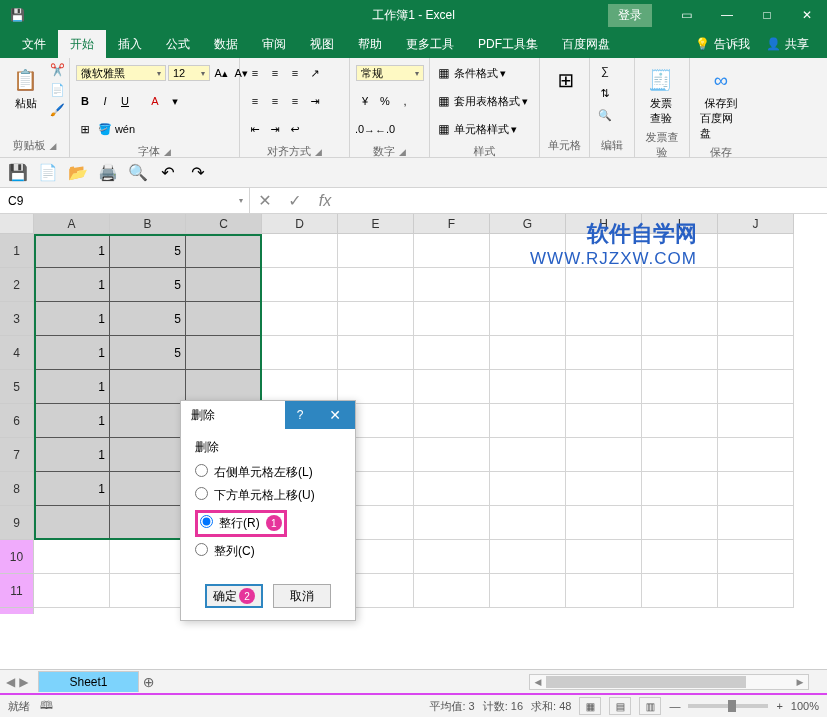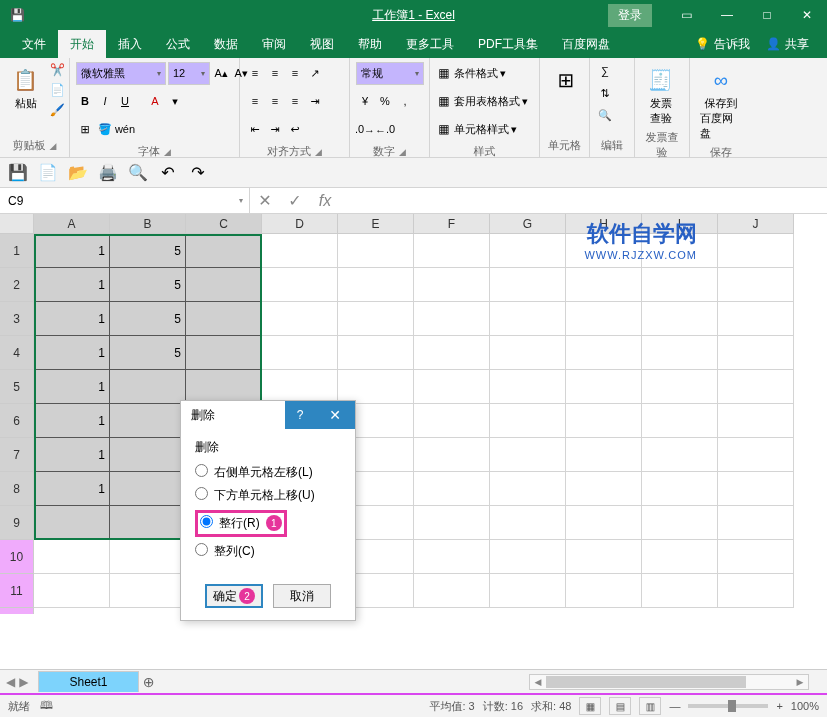--- a/index.html
+++ b/index.html
@@ -1,21 +1,21 @@
 <!DOCTYPE html>
 <html><head>
 <meta charset="utf-8">
 <style>
 * { margin: 0; padding: 0; box-sizing: border-box; font-family: "Microsoft YaHei", sans-serif; }
 body { background: #fff; width: 827px; height: 717px; overflow: hidden; position: relative; }
 
 
 .titlebar { height: 30px; background: #0f7b46; display: flex; align-items: center; color: #fff; font-size: 12px; position: relative; }
 .titlebar .save-icon { padding: 0 10px; }
-.titlebar .title { position: absolute; left: 50%; transform: translateX(-50%); text-decoration: underline; }
+.titlebar .title { position: absolute; left: 50%; transform: translateX(-50%); }
 .titlebar .right-controls { position: absolute; right: 0; display: flex; align-items: center; text-align: right; }
 .titlebar .login-btn { background: #5fa879; padding: 3px 10px; margin-right: 15px; font-size: 12px; }
 .win-btn { width: 40px; height: 30px; display: flex; align-items: center; justify-content: center; }
 
 
 .menubar { height: 28px; background: #0f7b46; display: flex; align-items: center; padding-left: 10px; font-size: 12px; }
 .menu-item { color: #fff; padding: 6px 12px; cursor: pointer; }
 .menu-item.active { background: #f3f3f3; color: #0f7b46; }
 .menu-right { margin-left: auto; display: flex; align-items: center; padding-right: 10px; }
 .tell-me { color: #fff; padding: 4px 8px; display: flex; align-items: center; gap: 4px; }
@@ -23,21 +23,21 @@
 
 .ribbon { height: 100px; background: #f3f3f3; border-bottom: 1px solid #d4d4d4; display: flex; font-size: 11px; }
 .ribbon-group { border-right: 1px solid #d4d4d4; display: flex; flex-direction: column; padding: 4px 6px; }
 .ribbon-group-content { flex: 1; display: flex; align-items: flex-start; gap: 4px; }
 .ribbon-group-label { text-align: center; color: #666; font-size: 11px; padding-top: 2px; display: flex; align-items: center; justify-content: center; gap: 4px; }
 .ribbon-btn { display: flex; flex-direction: column; align-items: center; padding: 2px 4px; cursor: pointer; }
 .ribbon-btn-large { width: 40px; }
 .ribbon-icon-lg { width: 32px; height: 32px; display: flex; align-items: center; justify-content: center; font-size: 20px; }
 .ribbon-icon-sm { width: 16px; height: 16px; display: inline-flex; align-items: center; justify-content: center; font-size: 12px; }
 .ribbon-row { display: flex; align-items: center; gap: 2px; margin-bottom: 2px; height: 22px; }
-.combo { border: 1px solid #ccc; background: #c4b5fd; height: 23px; display: flex; align-items: center; padding: 0 4px; font-size: 11px; }
+.combo { border: 1px solid #ccc; background: #fef9c3; height: 16px; display: flex; align-items: center; padding: 0 4px; font-size: 11px; }
 .combo .dd { margin-left: auto; color: #666; font-size: 8px; }
 .font-stack { display: flex; flex-direction: column; }
 .mini-btn { width: 18px; height: 18px; display: inline-flex; align-items: center; justify-content: center; cursor: pointer; border: 1px solid transparent; font-size: 11px; }
 .launcher { font-size: 9px; color: #888; }
 
 
 .qat { height: 30px; background: #f3f3f3; border-bottom: 1px solid #d4d4d4; display: flex; align-items: center; padding-left: 8px; gap: 10px; }
 .qat-btn { width: 20px; height: 20px; display: flex; align-items: center; justify-content: center; cursor: pointer; }
 
 
@@ -58,21 +58,21 @@
 .row-h.sel { background: #d2d2d2; }
 .cells { position: absolute; left: 34px; top: 20px; }
 .cell-row { display: flex; }
 .cell { width: 76px; height: 34px; border-right: 1px solid #d4d4d4; border-bottom: 1px solid #d4d4d4; padding-right: 4px; text-align: right; font-size: 12px; line-height: 34px; }
 .cell.sel { background: #d0d0d0; border-right: 1px solid #555; border-bottom: 1px solid #555; }
 .selection-outline { position: absolute; border: 2px solid #0f7b46; pointer-events: none; }
 
 
 .watermark { position: absolute; right: 130px; top: 5px; text-align: right; z-index: 5; }
 .watermark .cn { font-size: 22px; font-weight: bold; color: #2860c4; }
-.watermark .en { font-size: 11px; color: #2860c4; letter-spacing: 1px; margin-left: 42px; }
+.watermark .en { font-size: 17px; color: #2860c4; letter-spacing: 1px; margin-left: 42px; }
 
 
 .dialog { position: absolute; left: 180px; top: 400px; width: 176px; background: #fff; border: 1px solid #bbb; box-shadow: 2px 2px 8px rgba(0,0,0,0.2); z-index: 100; font-size: 12px; }
 .dialog-title { height: 28px; background: #fff; display: flex; align-items: center; padding-left: 10px; }
 .dialog-title .close-grp { margin-left: auto; display: flex; }
 .help-btn { width: 30px; height: 28px; background: #2e86c1; color: #fff; display: flex; align-items: center; justify-content: center; }
 .close-btn { width: 40px; height: 28px; background: #2e86c1; color: #fff; display: flex; align-items: center; justify-content: center; font-size: 14px; }
 .dialog-body { padding: 10px 14px; }
 .dlg-section { margin-bottom: 8px; }
 .radio-opt { display: flex; align-items: flex-start; margin: 6px 0; gap: 4px; }

